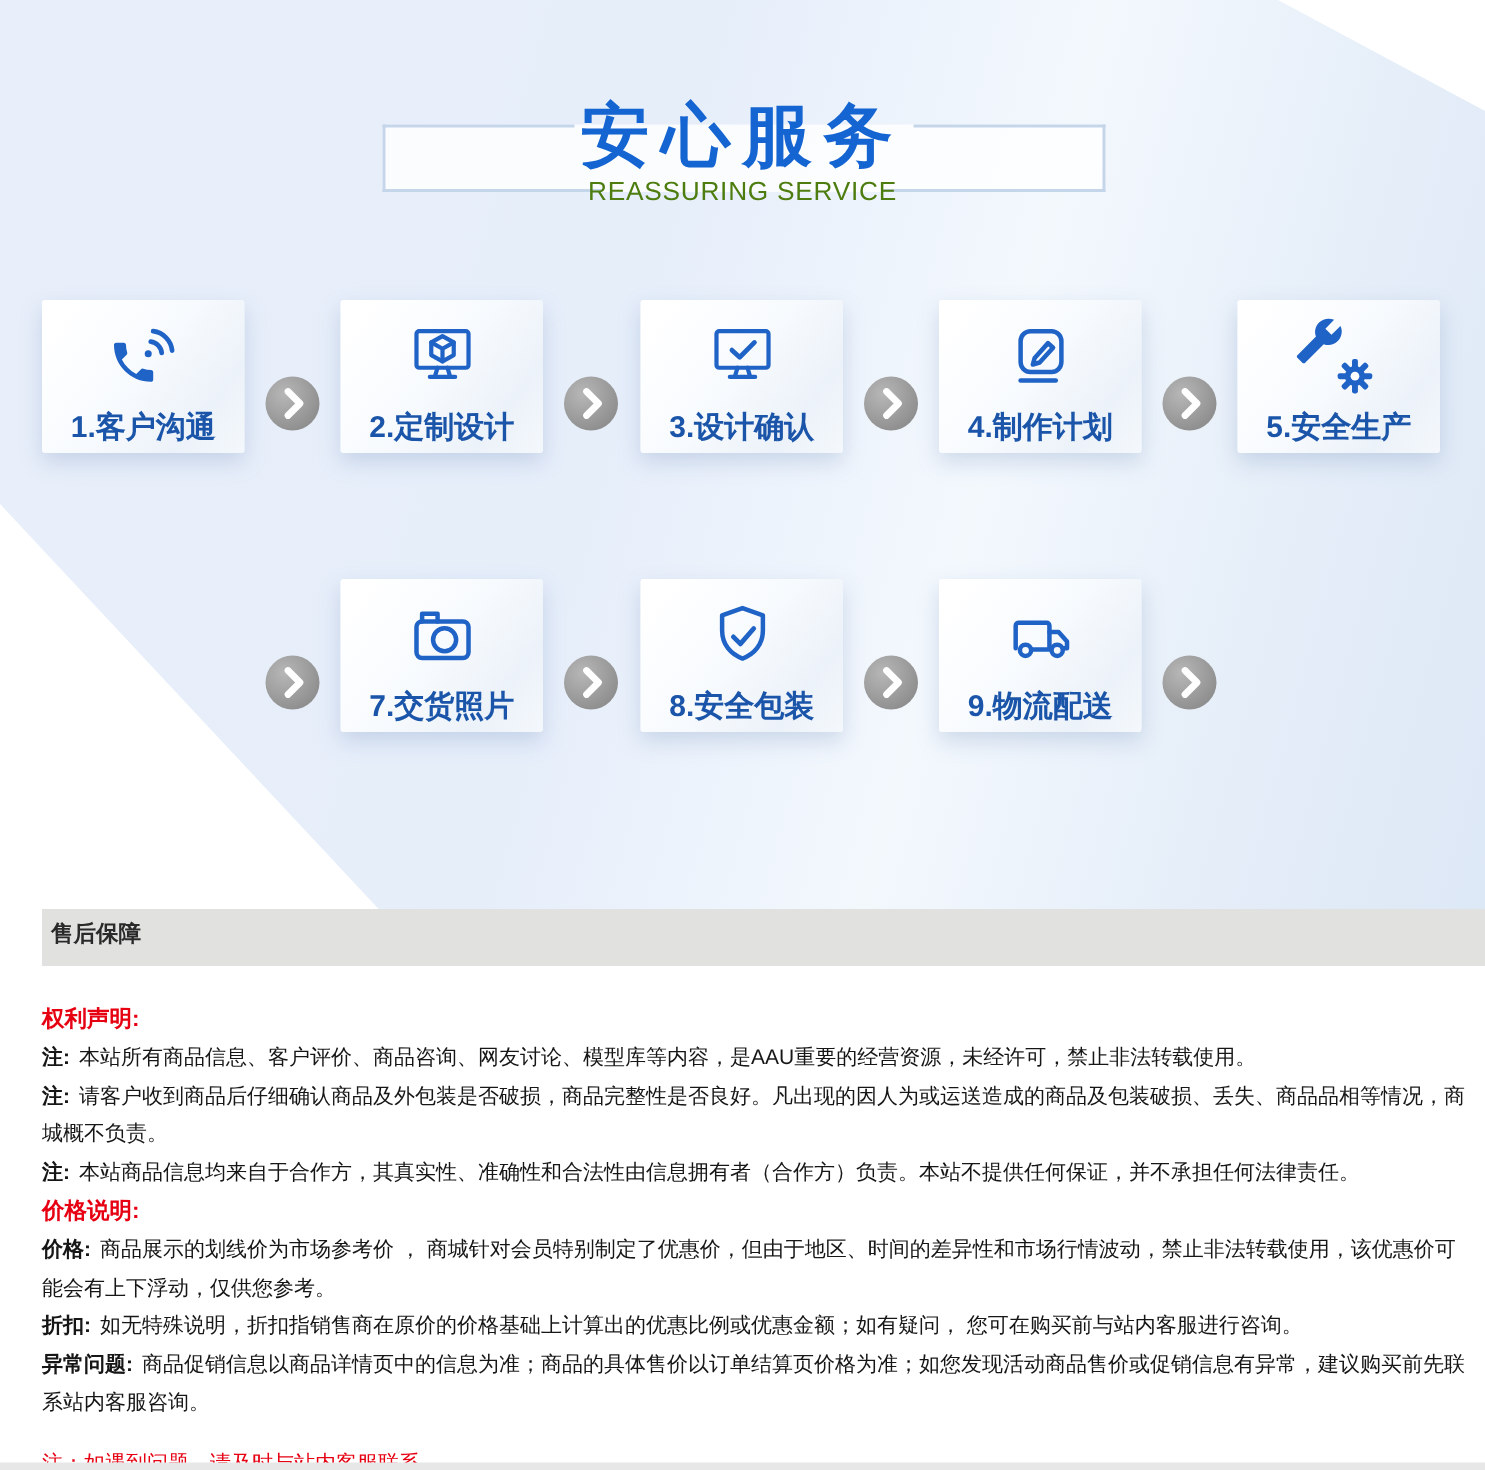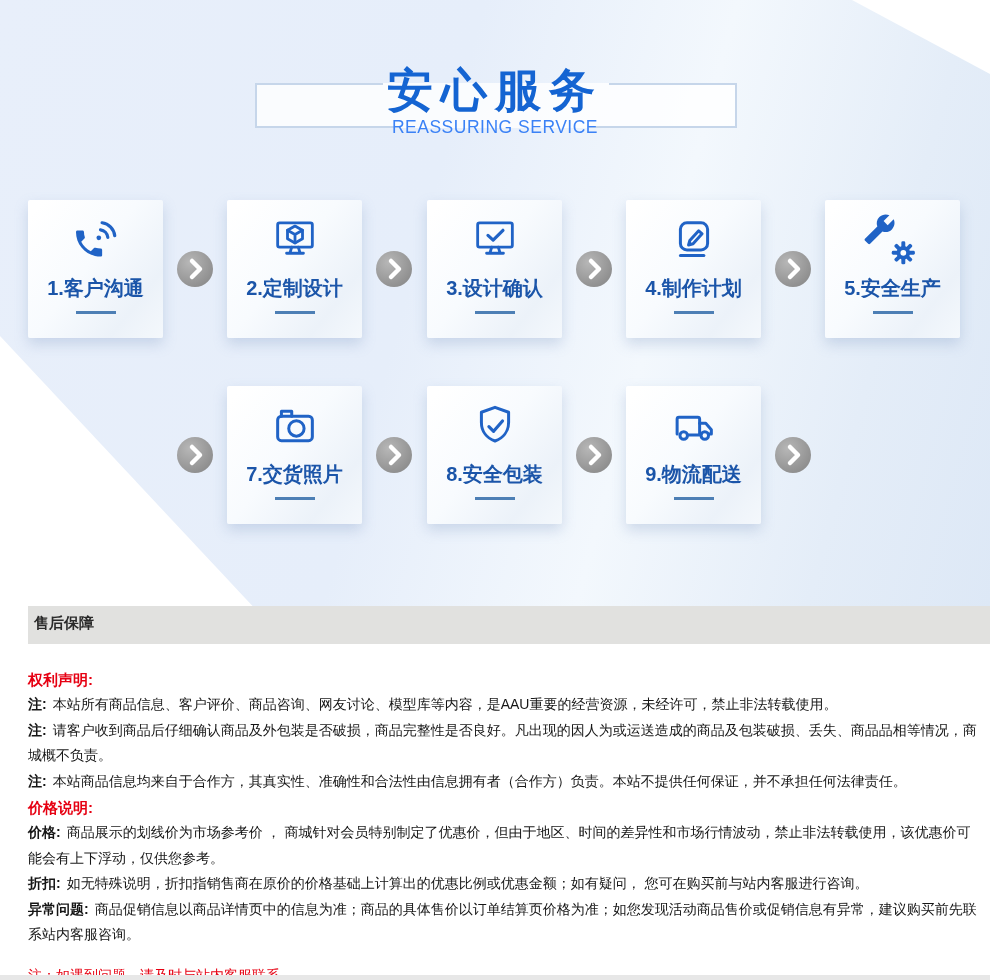--- a/index.html
+++ b/index.html
@@ -16,26 +16,26 @@
   
   .title-fill{position:absolute;left:255px;top:83px;width:482px;height:45px;background:rgba(255,255,255,.8);}
   .seg{position:absolute;background:#c6d6ea;}
   .seg.h{height:2px;} .seg.v{width:2px;height:45px;top:83px;}
   .seg.v.l{left:255px;} .seg.v.r{left:735px;}
   .seg.tl{left:255px;top:83px;width:128px;} .seg.tr{left:609px;top:83px;width:128px;}
   .seg.bl{left:255px;top:126px;width:146px;} .seg.br{left:589px;top:126px;width:148px;}
   .title-cn{position:absolute;left:0;top:60px;width:990px;text-align:center;margin:0;
     font-size:46px;font-weight:800;letter-spacing:8px;color:#1464d2;}
   .title-en{position:absolute;left:0;top:117px;width:990px;text-align:center;
-    font-size:17.5px;letter-spacing:.5px;color:#3b82f6;}
+    font-size:17.5px;letter-spacing:.5px;color:#4d7c0f;}
 
   
   .row{position:absolute;left:28px;width:934px;height:138px;}
   .row1{top:200px;} .row2{top:386px;}
-  .card{position:absolute;top:0;width:135px;height:138px;border-radius:2px;
+  .card{position:absolute;top:0;width:135px;height:102px;border-radius:2px;
     background:linear-gradient(128deg,#ffffff 6%,#f8fbfe 46%,#ecf2f9 78%,#f4f8fc 100%);
     box-shadow:0 6px 14px rgba(110,140,185,.28);
     display:flex;flex-direction:column;align-items:center;}
   .p0{left:0;} .p1{left:199px;} .p2{left:399px;} .p3{left:598px;} .p4{left:797px;}
   .card .icon{margin-top:10px;height:64px;display:flex;align-items:center;justify-content:center;}
   .card-label{font-size:20px;font-weight:bold;color:#1b55a9;white-space:nowrap;margin-top:1px;}
   .card-underline{width:40px;height:3px;background:#4d7fb5;margin-top:9px;}
   .chev{position:absolute;top:51px;width:36px;height:36px;border-radius:50%;
     background:radial-gradient(circle at 35% 32%,#b7b7b7,#8f8f8f 75%);
     display:flex;align-items:center;justify-content:center;}

